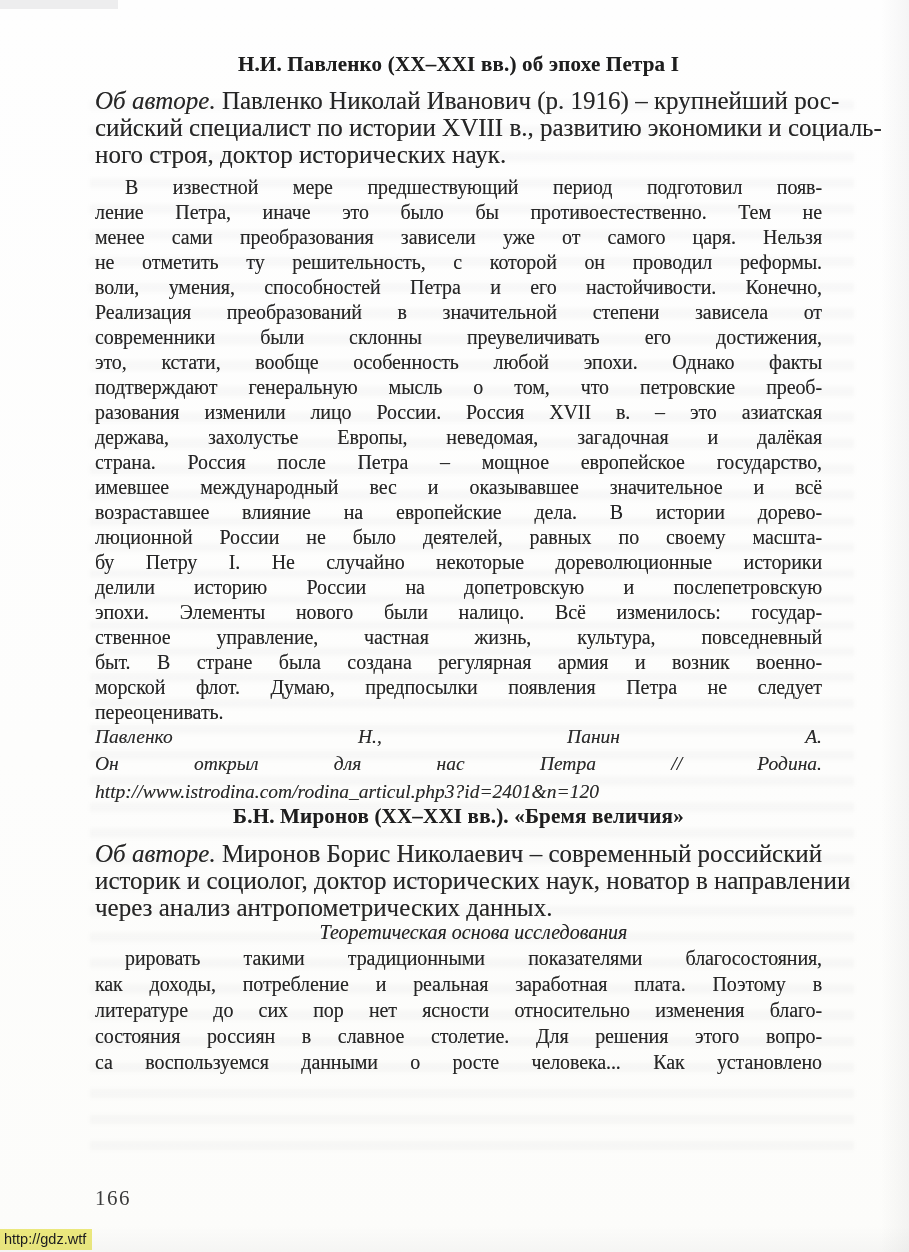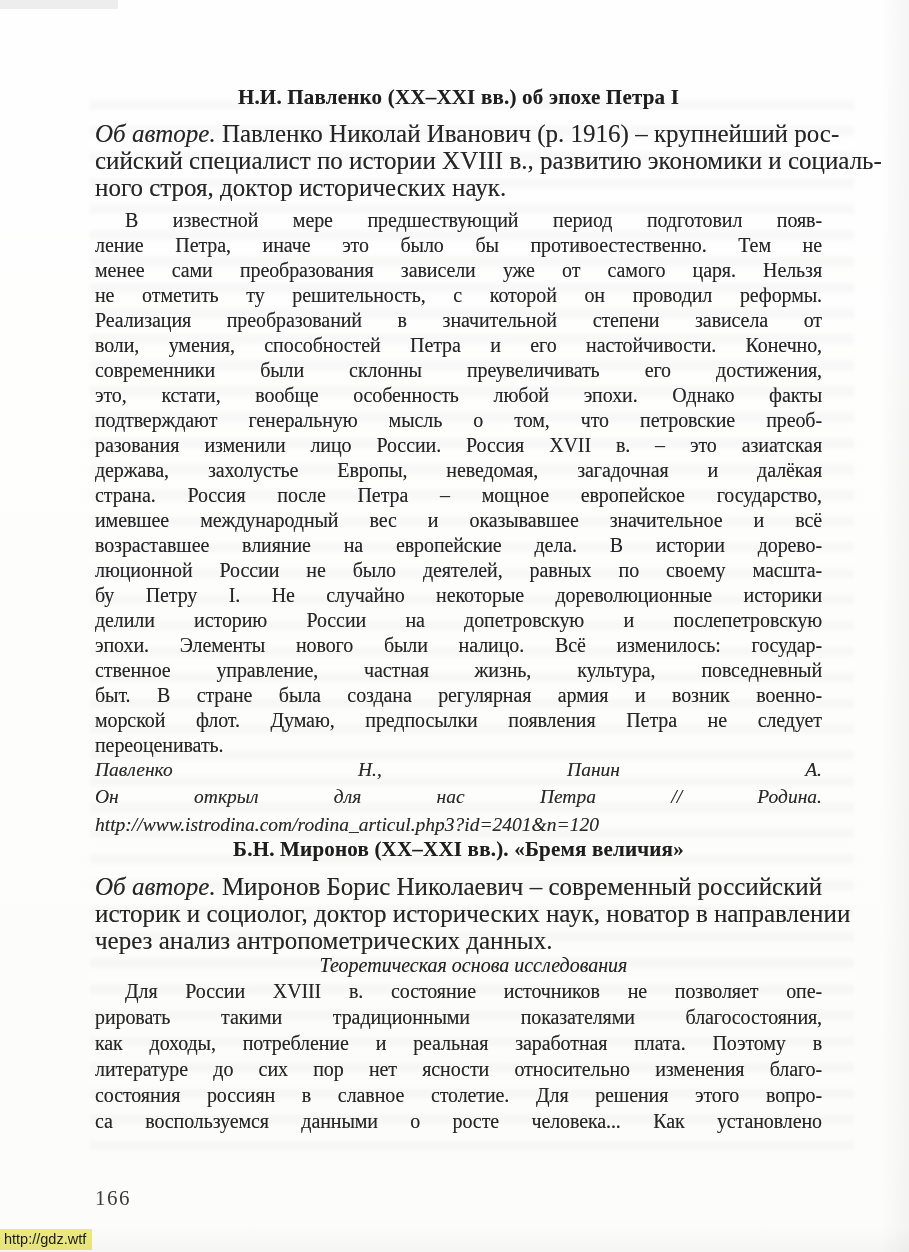--- a/index.html
+++ b/index.html
@@ -38,21 +38,21 @@
       rgba(150,150,155,0) 0px, rgba(150,150,155,0) 15px,
       rgba(150,150,155,0.055) 17px, rgba(150,150,155,0.055) 24px,
       rgba(150,150,155,0) 26px
     );
     filter: blur(1.5px);
     pointer-events: none;
   }
 
   .content {
     position: absolute; left: 95px; top: 0; width: 727px;
-    padding-top: 86px;
+    padding-top: 53px;
     text-shadow: 0 0 0.4px rgba(20,20,20,0.4);
   }
 
   h1.sec-title {
     margin: 0; padding: 0;
     font-size: 21px; line-height: 23px;
     font-weight: bold; text-align: center;
     color: #1e1e1e;
     letter-spacing: 0.2px;
   }
@@ -131,22 +131,22 @@
         <div class="line"><span class="it">Об авторе.</span><span> Павленко Николай Иванович (р. 1916) – крупнейший рос-</span></div>
         <div class="line"><span>сийский специалист по истории XVIII в., развитию экономики и социаль-</span></div>
         <div class="line line-last"><span>ного строя, доктор исторических наук.</span></div>
       </div>
 
     <div class="para body1 no-stretch-last indent-first">
         <div class="line"><span>В известной мере предшествующий период подготовил появ-</span></div>
         <div class="line"><span>ление Петра, иначе это было бы противоестественно. Тем не</span></div>
         <div class="line"><span>менее сами преобразования зависели уже от самого царя. Нельзя</span></div>
         <div class="line"><span>не отметить ту решительность, с которой он проводил реформы.</span></div>
+        <div class="line"><span>воли, умения, способностей Петра и его настойчивости. Конечно,</span></div>
         <div class="line"><span>Реализация преобразований в значительной степени зависела от</span></div>
-        <div class="line"><span>воли, умения, способностей Петра и его настойчивости. Конечно,</span></div>
         <div class="line"><span>современники были склонны преувеличивать его достижения,</span></div>
         <div class="line"><span>это, кстати, вообще особенность любой эпохи. Однако факты</span></div>
         <div class="line"><span>подтверждают генеральную мысль о том, что петровские преоб-</span></div>
         <div class="line"><span>разования изменили лицо России. Россия XVII в. – это азиатская</span></div>
         <div class="line"><span>держава, захолустье Европы, неведомая, загадочная и далёкая</span></div>
         <div class="line"><span>страна. Россия после Петра – мощное европейское государство,</span></div>
         <div class="line"><span>имевшее международный вес и оказывавшее значительное и всё</span></div>
         <div class="line"><span>возраставшее влияние на европейские дела. В истории дорево-</span></div>
         <div class="line"><span>люционной России не было деятелей, равных по своему масшта-</span></div>
         <div class="line"><span>бу Петру I. Не случайно некоторые дореволюционные историки</span></div>
@@ -168,21 +168,20 @@
 
     <div class="para about about2 no-stretch-last">
         <div class="line"><span class="it">Об авторе.</span><span> Миронов Борис Николаевич – современный российский</span></div>
         <div class="line"><span>историк и социолог, доктор исторических наук, новатор в направлении</span></div>
         <div class="line line-last"><span>через анализ антропометрических данных.</span></div>
       </div>
 
     <div class="subheading">Теоретическая основа исследования</div>
 
     <div class="para body2 indent-first">
-        <div class="line"><span>Для России XVIII в. состояние источников не позволяет опе-</span></div>
         <div class="line"><span>рировать такими традиционными показателями благосостояния,</span></div>
         <div class="line"><span>как доходы, потребление и реальная заработная плата. Поэтому в</span></div>
         <div class="line"><span>литературе до сих пор нет ясности относительно изменения благо-</span></div>
         <div class="line"><span>состояния россиян в славное столетие. Для решения этого вопро-</span></div>
         <div class="line line-last"><span>са воспользуемся данными о росте человека... Как установлено</span></div>
       </div>
 
   </div>
 
   <div class="page-number">166</div>

